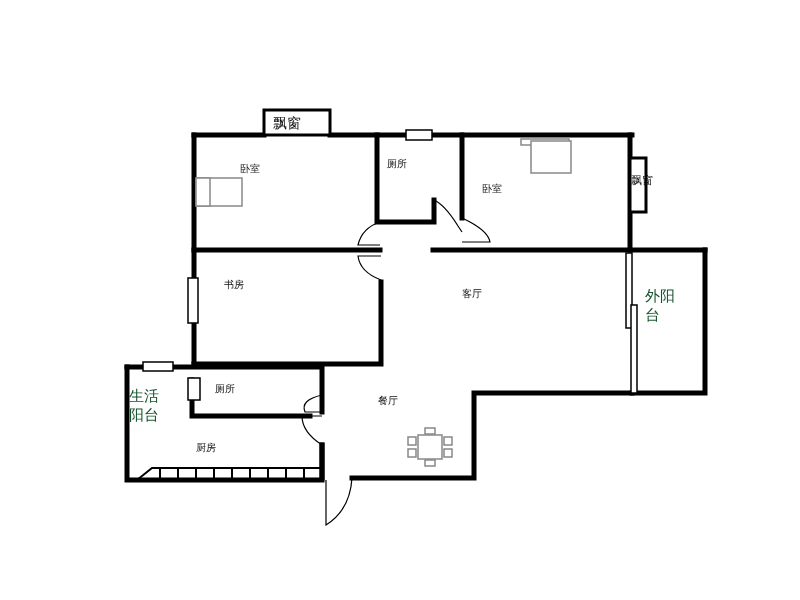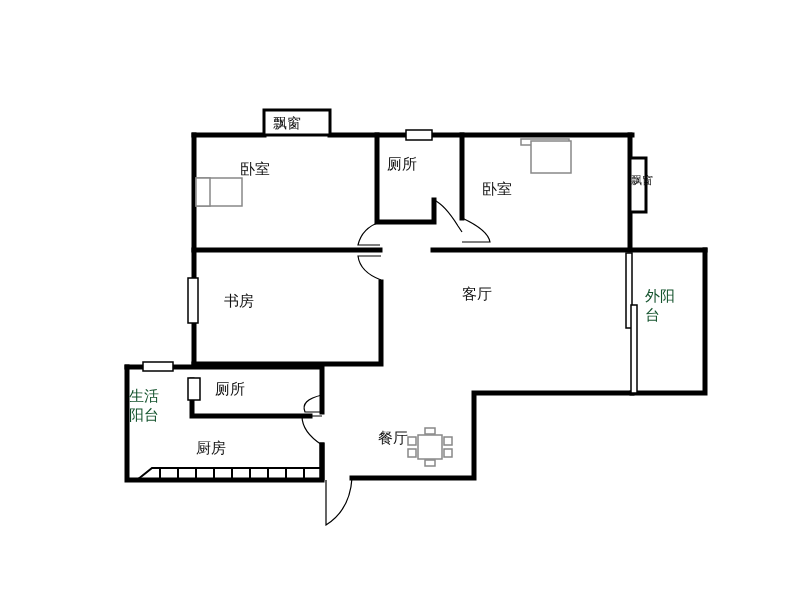--- a/index.html
+++ b/index.html
@@ -1,18 +1,18 @@
 <!DOCTYPE html>
 <html><head>
 <meta charset="utf-8">
 <style>
   html, body { margin:0; padding:0; background:#ffffff; }
   body { width:800px; height:600px; position:relative; overflow:hidden; font-family:"DejaVu Sans", sans-serif; }
   svg { position:absolute; left:0; top:0; }
-  .lbl { position:absolute; font-size:15px; color:#111; line-height:18px; white-space:nowrap; }
+  .lbl { position:absolute; font-size:10px; color:#111; line-height:18px; white-space:nowrap; }
   .lbl-v { position:absolute; font-size:15px; color:#14532d; line-height:19px; width:34px; }
 </style>
 </head>
 <body>
 
 <svg width="800" height="600" viewBox="0 0 800 600">
   <g stroke="#000" stroke-width="5" fill="none" stroke-linecap="square">
 
     <path d="M194 135 L264 135"></path>
     <path d="M330 135 L632 135"></path>
@@ -87,21 +87,21 @@
     <rect x="444" y="437" width="8" height="8"></rect>
       <rect x="444" y="449" width="8" height="8"></rect>
     <rect x="425" y="428" width="10" height="6"></rect>
       <rect x="425" y="460" width="10" height="6"></rect>
   </g>
 </svg>
 
 <div class="lbl" style="left:240px;top:160px;">卧室</div>
 <div class="lbl" style="left:387px;top:155px;">厕所</div>
 <div class="lbl" style="left:482px;top:180px;">卧室</div>
-<div class="lbl" style="left:224px;top:292px;">书房</div>
+<div class="lbl" style="left:224px;top:276px;">书房</div>
 <div class="lbl" style="left:462px;top:285px;">客厅</div>
 <div class="lbl-v" style="left:645px;top:287px;">外阳台</div>
 <div class="lbl-v" style="left:129px;top:387px;">生活阳台</div>
 <div class="lbl" style="left:215px;top:380px;">厕所</div>
 <div class="lbl" style="left:196px;top:439px;">厨房</div>
-<div class="lbl" style="left:378px;top:429px;">餐厅</div>
+<div class="lbl" style="left:378px;top:392px;">餐厅</div>
 <div class="lbl" style="left:273px;top:114px;font-size:14px;">飘窗</div>
 <div class="lbl" style="left:631px;top:172px;font-size:11px;">飘窗</div>
 
 </body></html>

